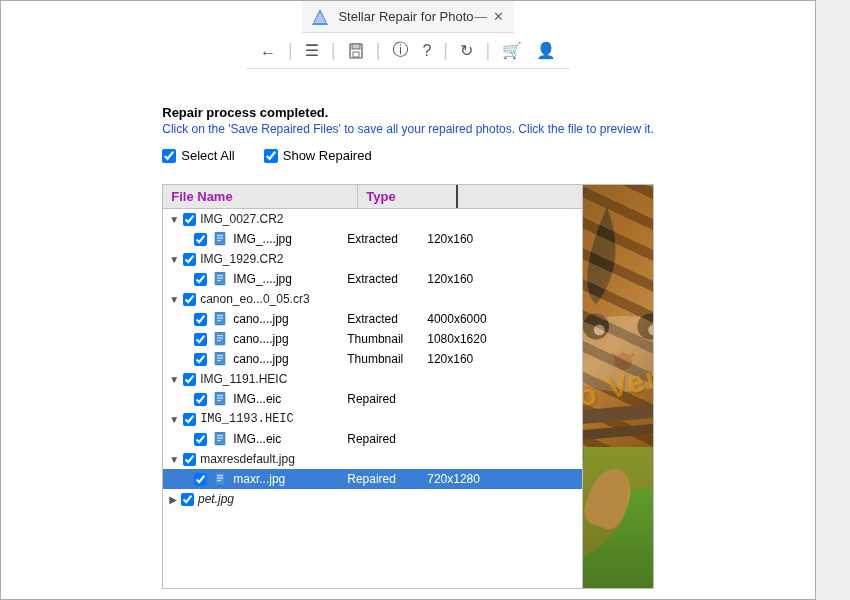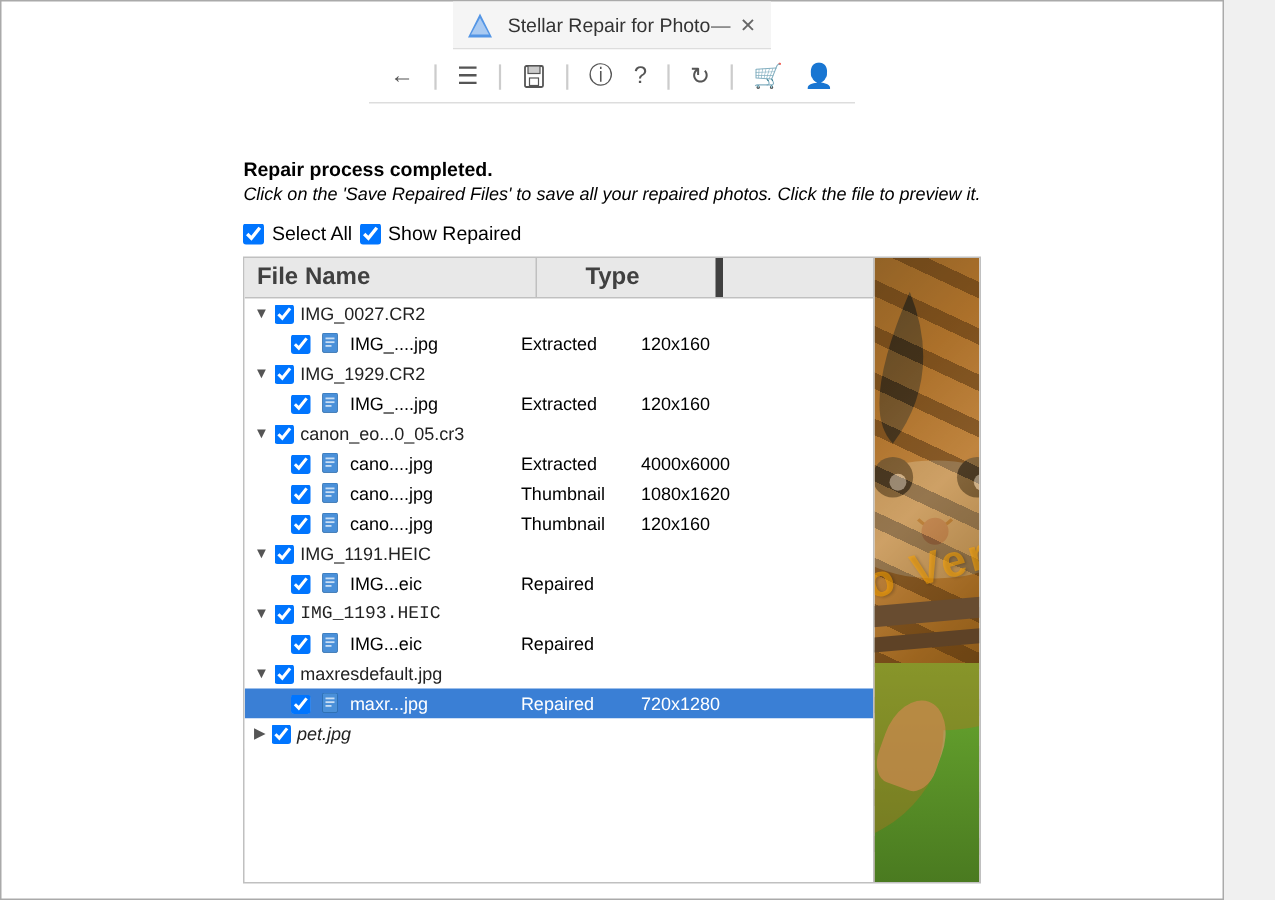--- a/index.html
+++ b/index.html
@@ -94,29 +94,28 @@
     .status-text {
       margin-bottom: 4px;
     }
     .status-text .bold {
       font-weight: bold;
       font-size: 13px;
       margin-top: 24px;
     }
     .status-text .desc {
       font-size: 12px;
-      color: #000000;
+      color: #1d4ed8;
       margin-top: 2px;
-      font-style: italic;
     }
     .options-row {
       display: flex;
       align-items: center;
-      gap: 5px;
-      margin: 8px 0 8px 0;
+      gap: 29px;
+      margin: 8px 0 21px 0;
     }
     .checkbox-label {
       display: flex;
       align-items: center;
       gap: 5px;
       font-size: 13px;
       cursor: pointer;
     }
     .checkbox-label input[type="checkbox"] {
       width: 14px;
@@ -134,27 +133,26 @@
       min-width: 420px;
       display: flex;
       flex-direction: column;
       border-right: 1px solid #c0c0c0;
       overflow: hidden;
     }
     .file-list-header {
       display: flex;
       background: #e8e8e8;
       border-bottom: 1px solid #c0c0c0;
-      font-size: 16px;
+      font-size: 13px;
       font-weight: 600;
-      color: #404040;
-      gap: 24px;
+      color: #a21caf;
     }
     .col-name { width: 195px; padding: 4px 8px; border-right: 1px solid #c0c0c0; }
-    .col-type { width: 100px; padding: 4px 8px; border-right: 5px solid #404040; }
+    .col-type { width: 100px; padding: 4px 8px; border-right: 2px solid #404040; }
     .col-res  { width: 100px; padding: 4px 8px; }
     .file-list-body {
       flex: 1;
       overflow-y: auto;
       overflow-x: hidden;
     }
     .file-list-body::-webkit-scrollbar { width: 14px; }
     .file-list-body::-webkit-scrollbar-track { background: #f5f5f5; }
     .file-list-body::-webkit-scrollbar-thumb { background: #c0c0c0; border: 2px solid #f5f5f5; }
     .group-row {

